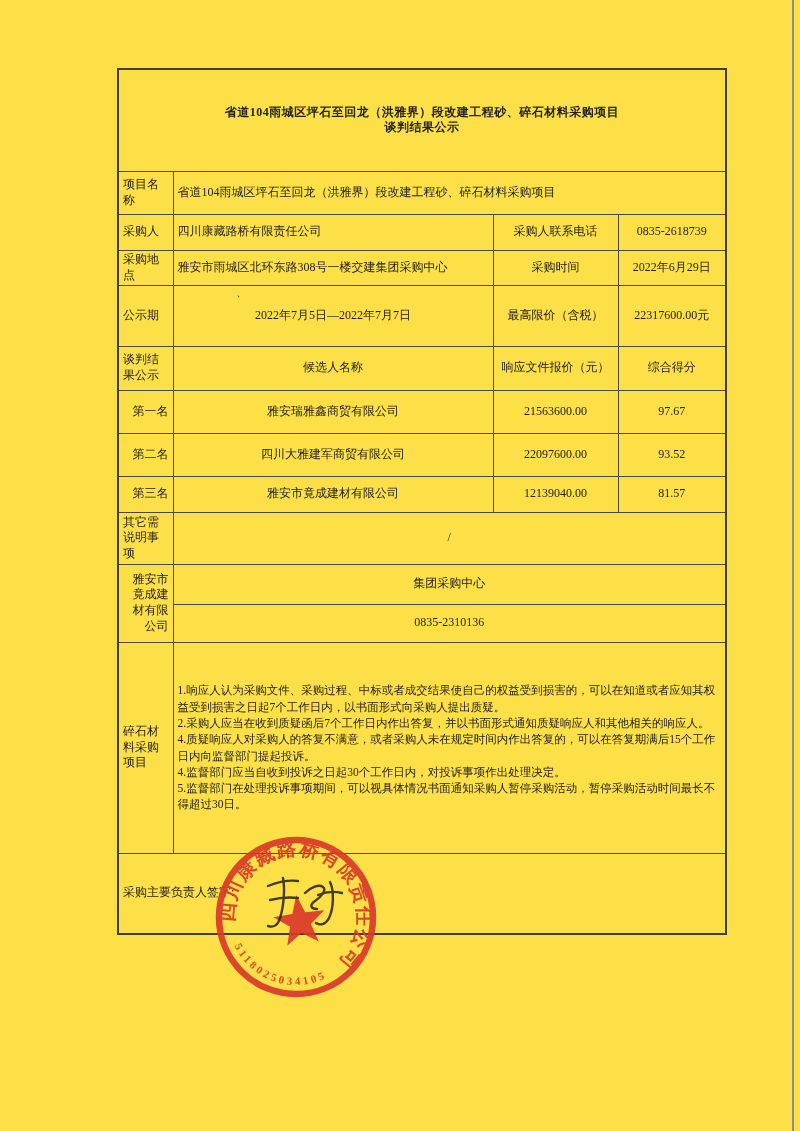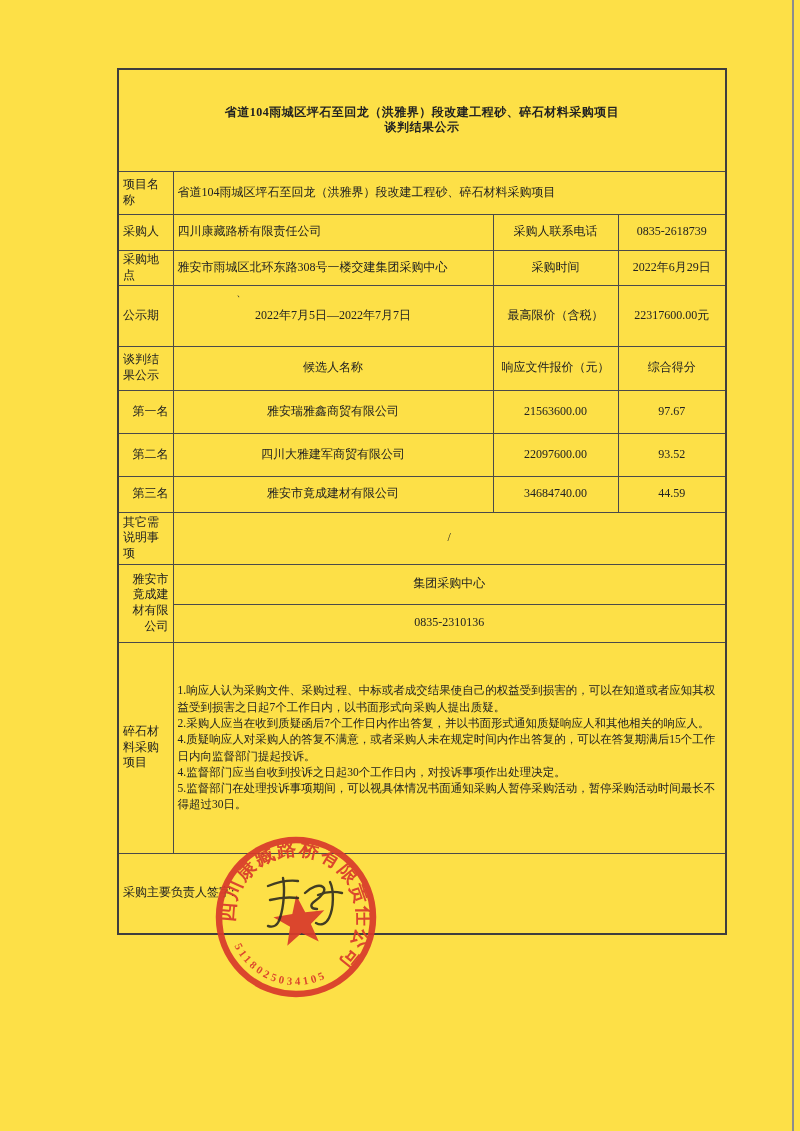--- a/index.html
+++ b/index.html
@@ -126,22 +126,22 @@
     <tr class="r7">
       <td class="lab-c">第二名</td>
       <td class="cen">四川大雅建军商贸有限公司</td>
       <td class="cen">22097600.00</td>
       <td class="cen">93.52</td>
     </tr>
 
     <tr class="r8">
       <td class="lab-c">第三名</td>
       <td class="cen">雅安市竟成建材有限公司</td>
-      <td class="cen">34684740.00</td>
-      <td class="cen">44.59</td>
+      <td class="cen">12139040.00</td>
+      <td class="cen">81.57</td>
     </tr>
 
     <tr class="r9">
       <td class="lab">其它需说明事项</td>
       <td colspan="3" class="cen">/</td>
     </tr>
 
     <tr class="r10a">
       <td rowspan="2" class="lab-c">雅安市竟成建材有限公司</td>
       <td colspan="3" class="cen">集团采购中心</td>

